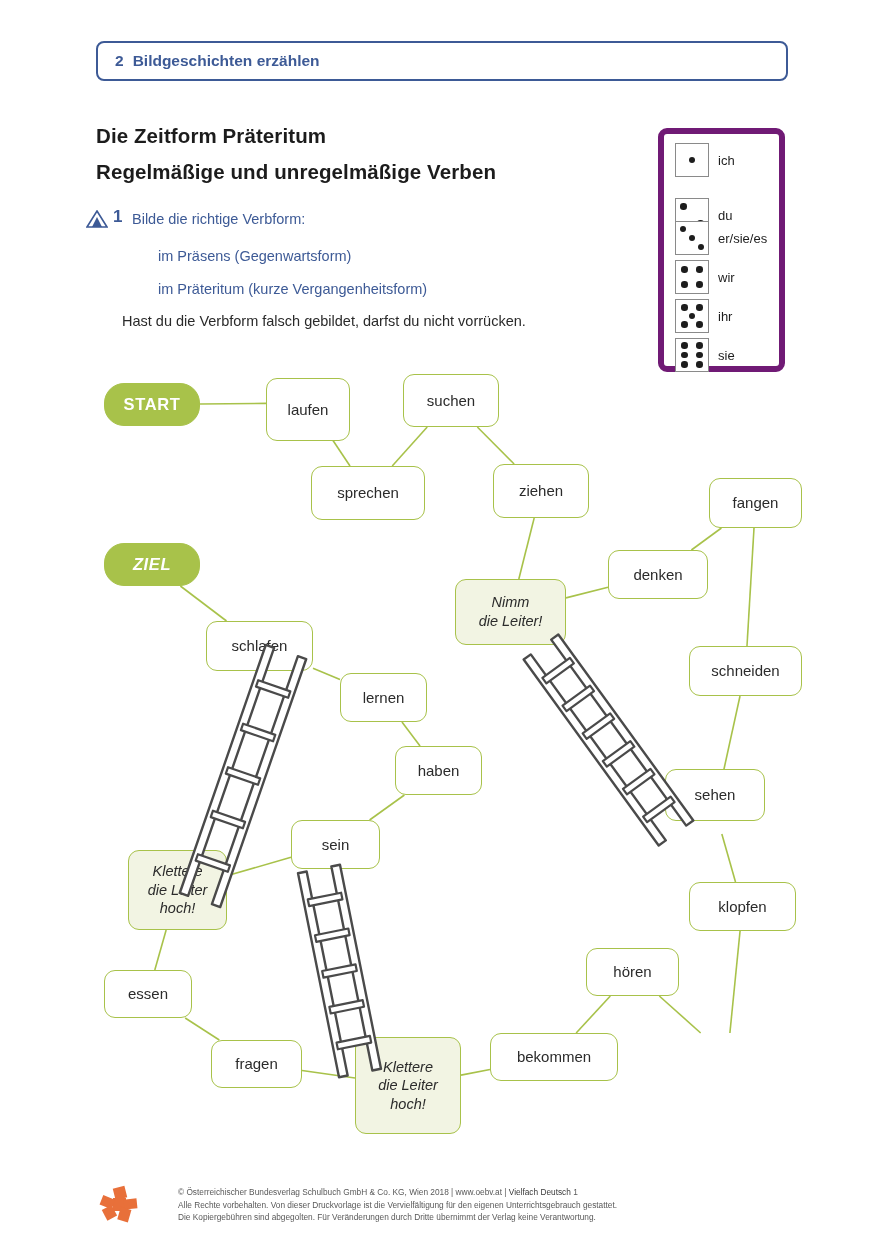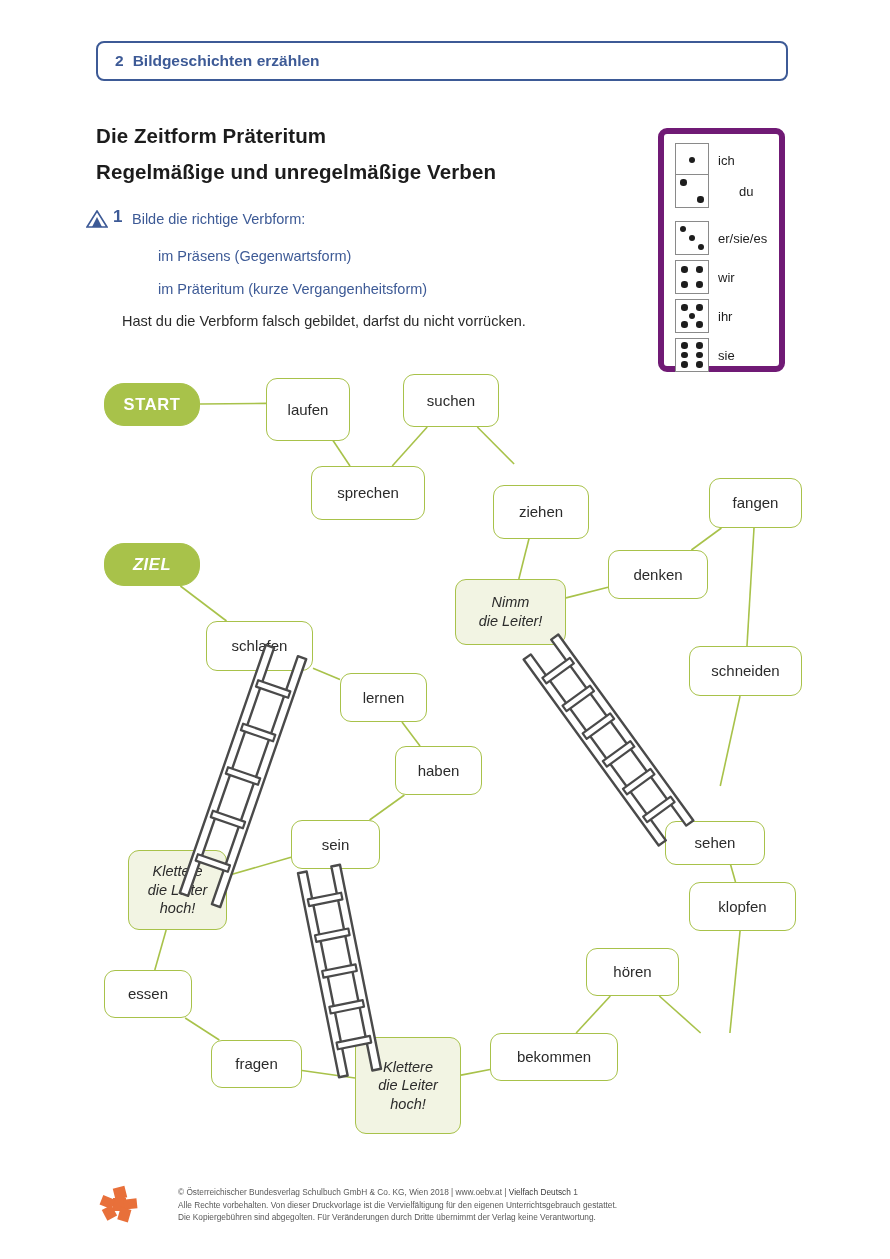--- a/index.html
+++ b/index.html
@@ -109,21 +109,21 @@
 <div class="task-line" id="task-l3">im Präteritum (kurze Vergangenheitsform)</div>
 <div id="task-note">Hast du die Verbform falsch gebildet, darfst du nicht vorrücken.</div>
 
 <div id="dice-legend">
     <div class="die-row" style="top: 9px;">
       <div class="die">
         <div class="pip" style="left: calc(50% - 3.2px); top: calc(50% - 3.2px);"></div>
       </div>
       <div class="die-label">ich</div>
     </div>
-    <div class="die-row" style="top: 40px; gap: 21px;">
+    <div class="die-row" style="top: 64px;">
       <div class="die">
         <div class="pip" style="left: calc(24% - 3.2px); top: calc(24% - 3.2px);"></div>
         <div class="pip" style="left: calc(76% - 3.2px); top: calc(76% - 3.2px);"></div>
       </div>
       <div class="die-label">du</div>
     </div>
     <div class="die-row" style="top: 87px;">
       <div class="die">
         <div class="pip" style="left: calc(22% - 3.2px); top: calc(22% - 3.2px);"></div>
         <div class="pip" style="left: calc(50% - 3.2px); top: calc(50% - 3.2px);"></div>
@@ -193,21 +193,21 @@
     </div>
     <div class="node" style="left: 266px; top: 378px; width: 84px; height: 63px;">
       <span>laufen</span>
     </div>
     <div class="node" style="left: 403px; top: 374px; width: 96px; height: 53px;">
       <span>suchen</span>
     </div>
     <div class="node" style="left: 311px; top: 466px; width: 114px; height: 54px;">
       <span>sprechen</span>
     </div>
-    <div class="node" style="left: 493px; top: 464px; width: 96px; height: 54px; margin-top: 21px;">
+    <div class="node" style="left: 493px; top: 464px; width: 96px; height: 54px;">
       <span>ziehen</span>
     </div>
     <div class="node" style="left: 709px; top: 478px; width: 93px; height: 50px;">
       <span>fangen</span>
     </div>
     <div class="node" style="left: 608px; top: 550px; width: 100px; height: 49px;">
       <span>denken</span>
     </div>
     <div class="node chip" style="left: 104px; top: 543px; width: 96px; height: 43px; font-style: italic;">
       <span>ZIEL</span>
@@ -220,21 +220,21 @@
     </div>
     <div class="node" style="left: 689px; top: 646px; width: 113px; height: 50px;">
       <span>schneiden</span>
     </div>
     <div class="node" style="left: 340px; top: 673px; width: 87px; height: 49px;">
       <span>lernen</span>
     </div>
     <div class="node" style="left: 395px; top: 746px; width: 87px; height: 49px;">
       <span>haben</span>
     </div>
-    <div class="node" style="left: 665px; top: 821px; width: 100px; height: 44px;">
+    <div class="node" style="left: 665px; top: 769px; width: 100px; height: 52px;">
       <span>sehen</span>
     </div>
     <div class="node" style="left: 291px; top: 820px; width: 89px; height: 49px;">
       <span>sein</span>
     </div>
     <div class="node ladderbox" style="left: 128px; top: 850px; width: 99px; height: 80px;">
       <span>Klettere<br>die Leiter<br>hoch!</span>
     </div>
     <div class="node" style="left: 689px; top: 882px; width: 107px; height: 49px;">
       <span>klopfen</span>

